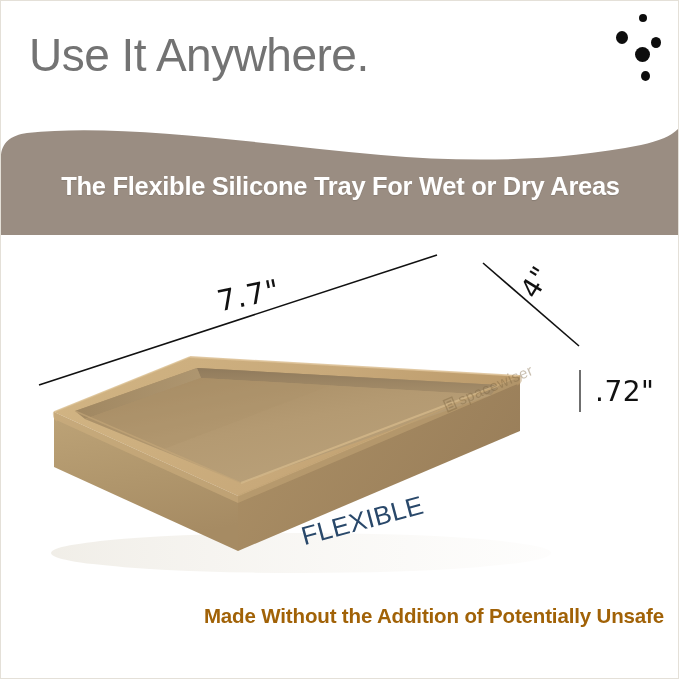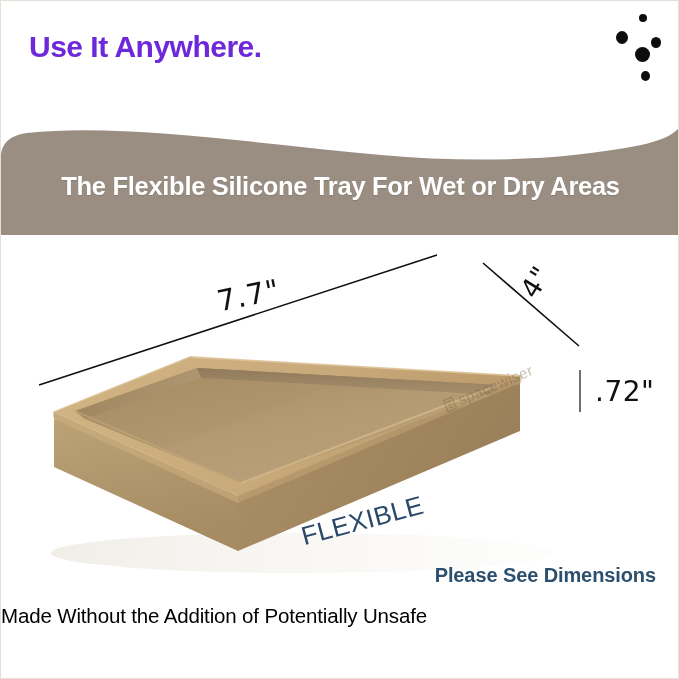--- a/index.html
+++ b/index.html
@@ -19,24 +19,24 @@
     overflow: hidden;
     border: 1px solid #e4e0d8;
     box-sizing: border-box;
   }
 
   
   .headline {
     position: absolute;
     left: 28px;
     top: 30px;
-    font-size: 30px;
-    font-weight: bold;
+    font-size: 46px;
+    font-weight: normal;
     letter-spacing: -0.5px;
-    color: #6d28d9;
+    color: #737373;
     line-height: 1.05;
     white-space: nowrap;
   }
 
   
   .dots-cluster {
     position: absolute;
     left: 608px;
     top: 8px;
     width: 68px;
@@ -153,24 +153,24 @@
     font-weight: bold;
     color: #2b4f6e;
     letter-spacing: -0.1px;
     white-space: nowrap;
   }
   .footnote {
     position: absolute;
     left: 0;
     right: 14px;
     top: 601px;
-    text-align: left;
+    text-align: right;
     font-size: 20.5px;
-    font-weight: normal;
-    color: #000000;
+    font-weight: bold;
+    color: #a16207;
     line-height: 1.35;
     letter-spacing: -0.15px;
   }
   .footnote .fn-line { display: block; white-space: nowrap; }
 </style>
 </head>
 <body>
 
 <div id="page">
 
@@ -291,19 +291,18 @@
 
   <div class="dim-label dim-len">7.7"</div>
 
   <div class="dim-label dim-wid">4"</div>
 
   <div class="hgt-bar"></div>
   <div class="dim-label dim-hgt">.72"</div>
 
   <div class="flexible">FLEXIBLE</div>
 
-  <div class="please-see">Please See Dimensions</div>
 
   <div class="footnote">
     <span class="fn-line">Made Without the Addition of Potentially Unsafe</span>
   </div>
 
 </div>
 
 </body></html>

